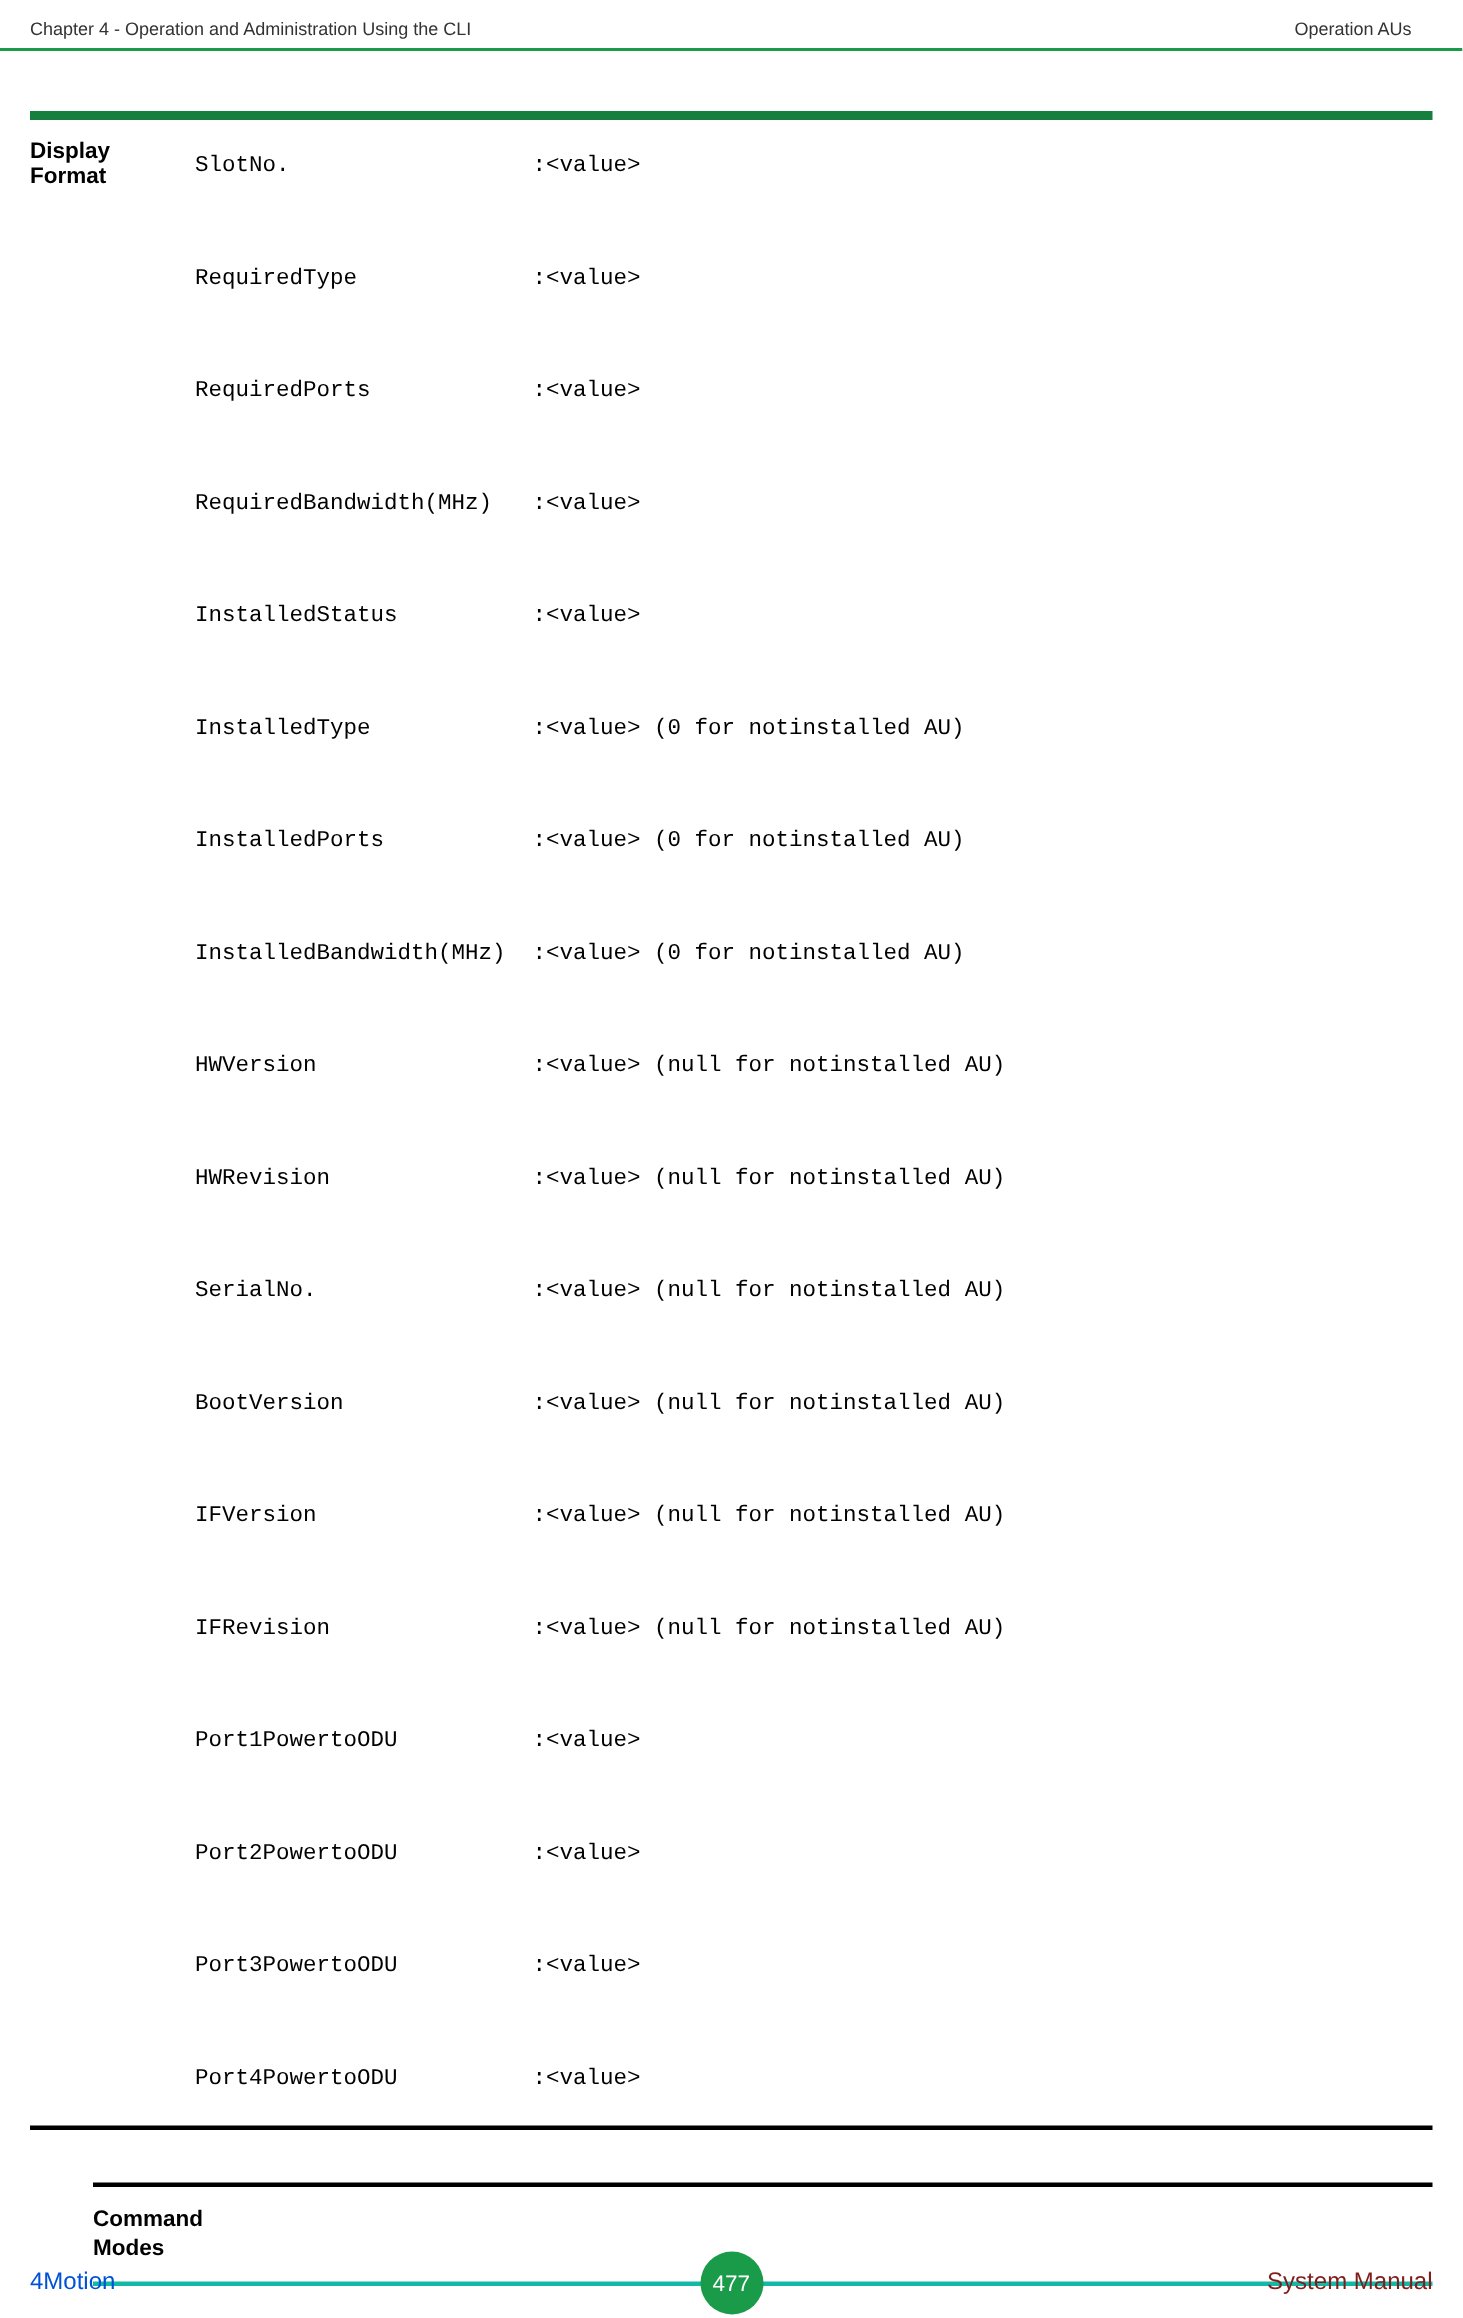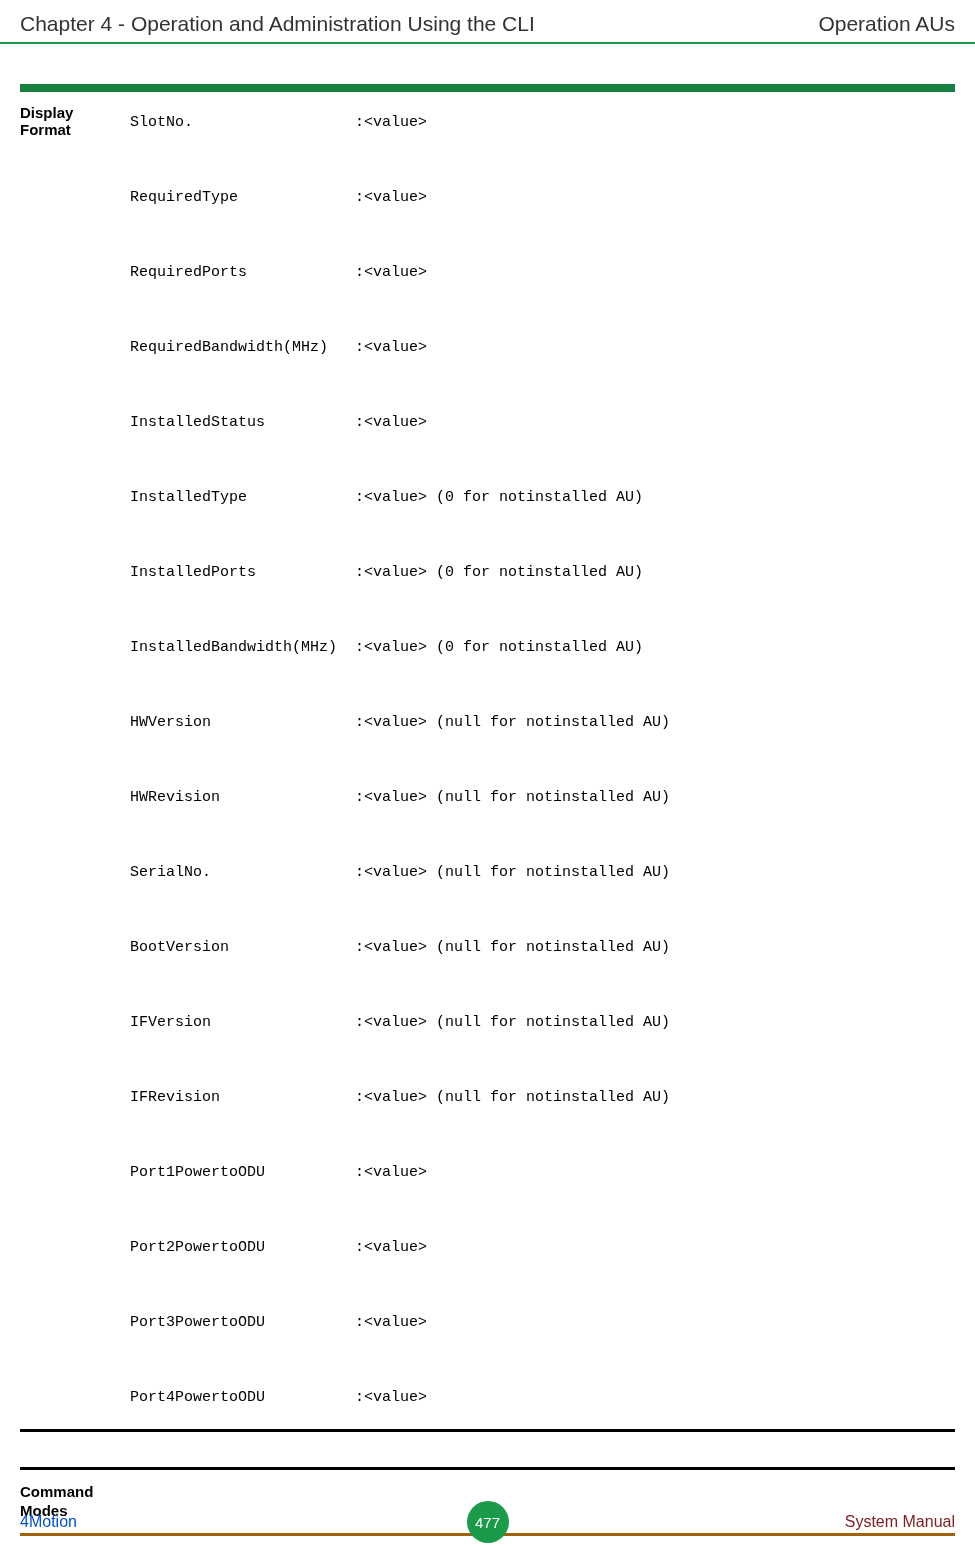--- a/index.html
+++ b/index.html
@@ -7,34 +7,34 @@
       font-family: Arial, Helvetica, sans-serif;
       width: 975px;
       height: 1545px;
       background: #fff;
       position: relative;
       padding: 0;
     }
     .header {
       display: flex;
       justify-content: space-between;
-      padding: 12px 20px 6px 20px;
-      font-size: 21px;
+      padding: 12px 34px 6px 20px;
+      font-size: 12px;
       border-bottom: 2px solid #1a9b4a;
       gap: 48px;
     }
     .header-left { color: #333; }
     .header-right { color: #333; }
     
     .content {
       padding: 40px 20px 20px 20px;
     }
     
     .display-section {
-      border-top: 8px solid #15803d;
+      border-top: 6px solid #15803d;
       border-bottom: 3px solid #000;
       padding: 12px 0;
       display: flex;
       margin-bottom: 35px;
     }
     
     .display-label-col {
       width: 110px;
       padding-right: 10px;
       font-size: 15px;
@@ -53,23 +53,24 @@
       flex: 1;
       font-family: "Courier New", Courier, monospace;
       font-size: 15px;
       line-height: 2.5;
       white-space: pre;
     }
     
     .command-section {
       display: flex;
       border-top: 3px solid #000;
-      border-bottom: 3px solid #a16207;
+      border-bottom: 3px solid #14b8a6;
       padding: 12px 0;
       margin-bottom: 30px;
+      margin-left: 42px;
     }
     
     .command-label {
       width: 110px;
       font-weight: bold;
       font-size: 15px;
       line-height: 1.3;
     }
     
     .command-content {

